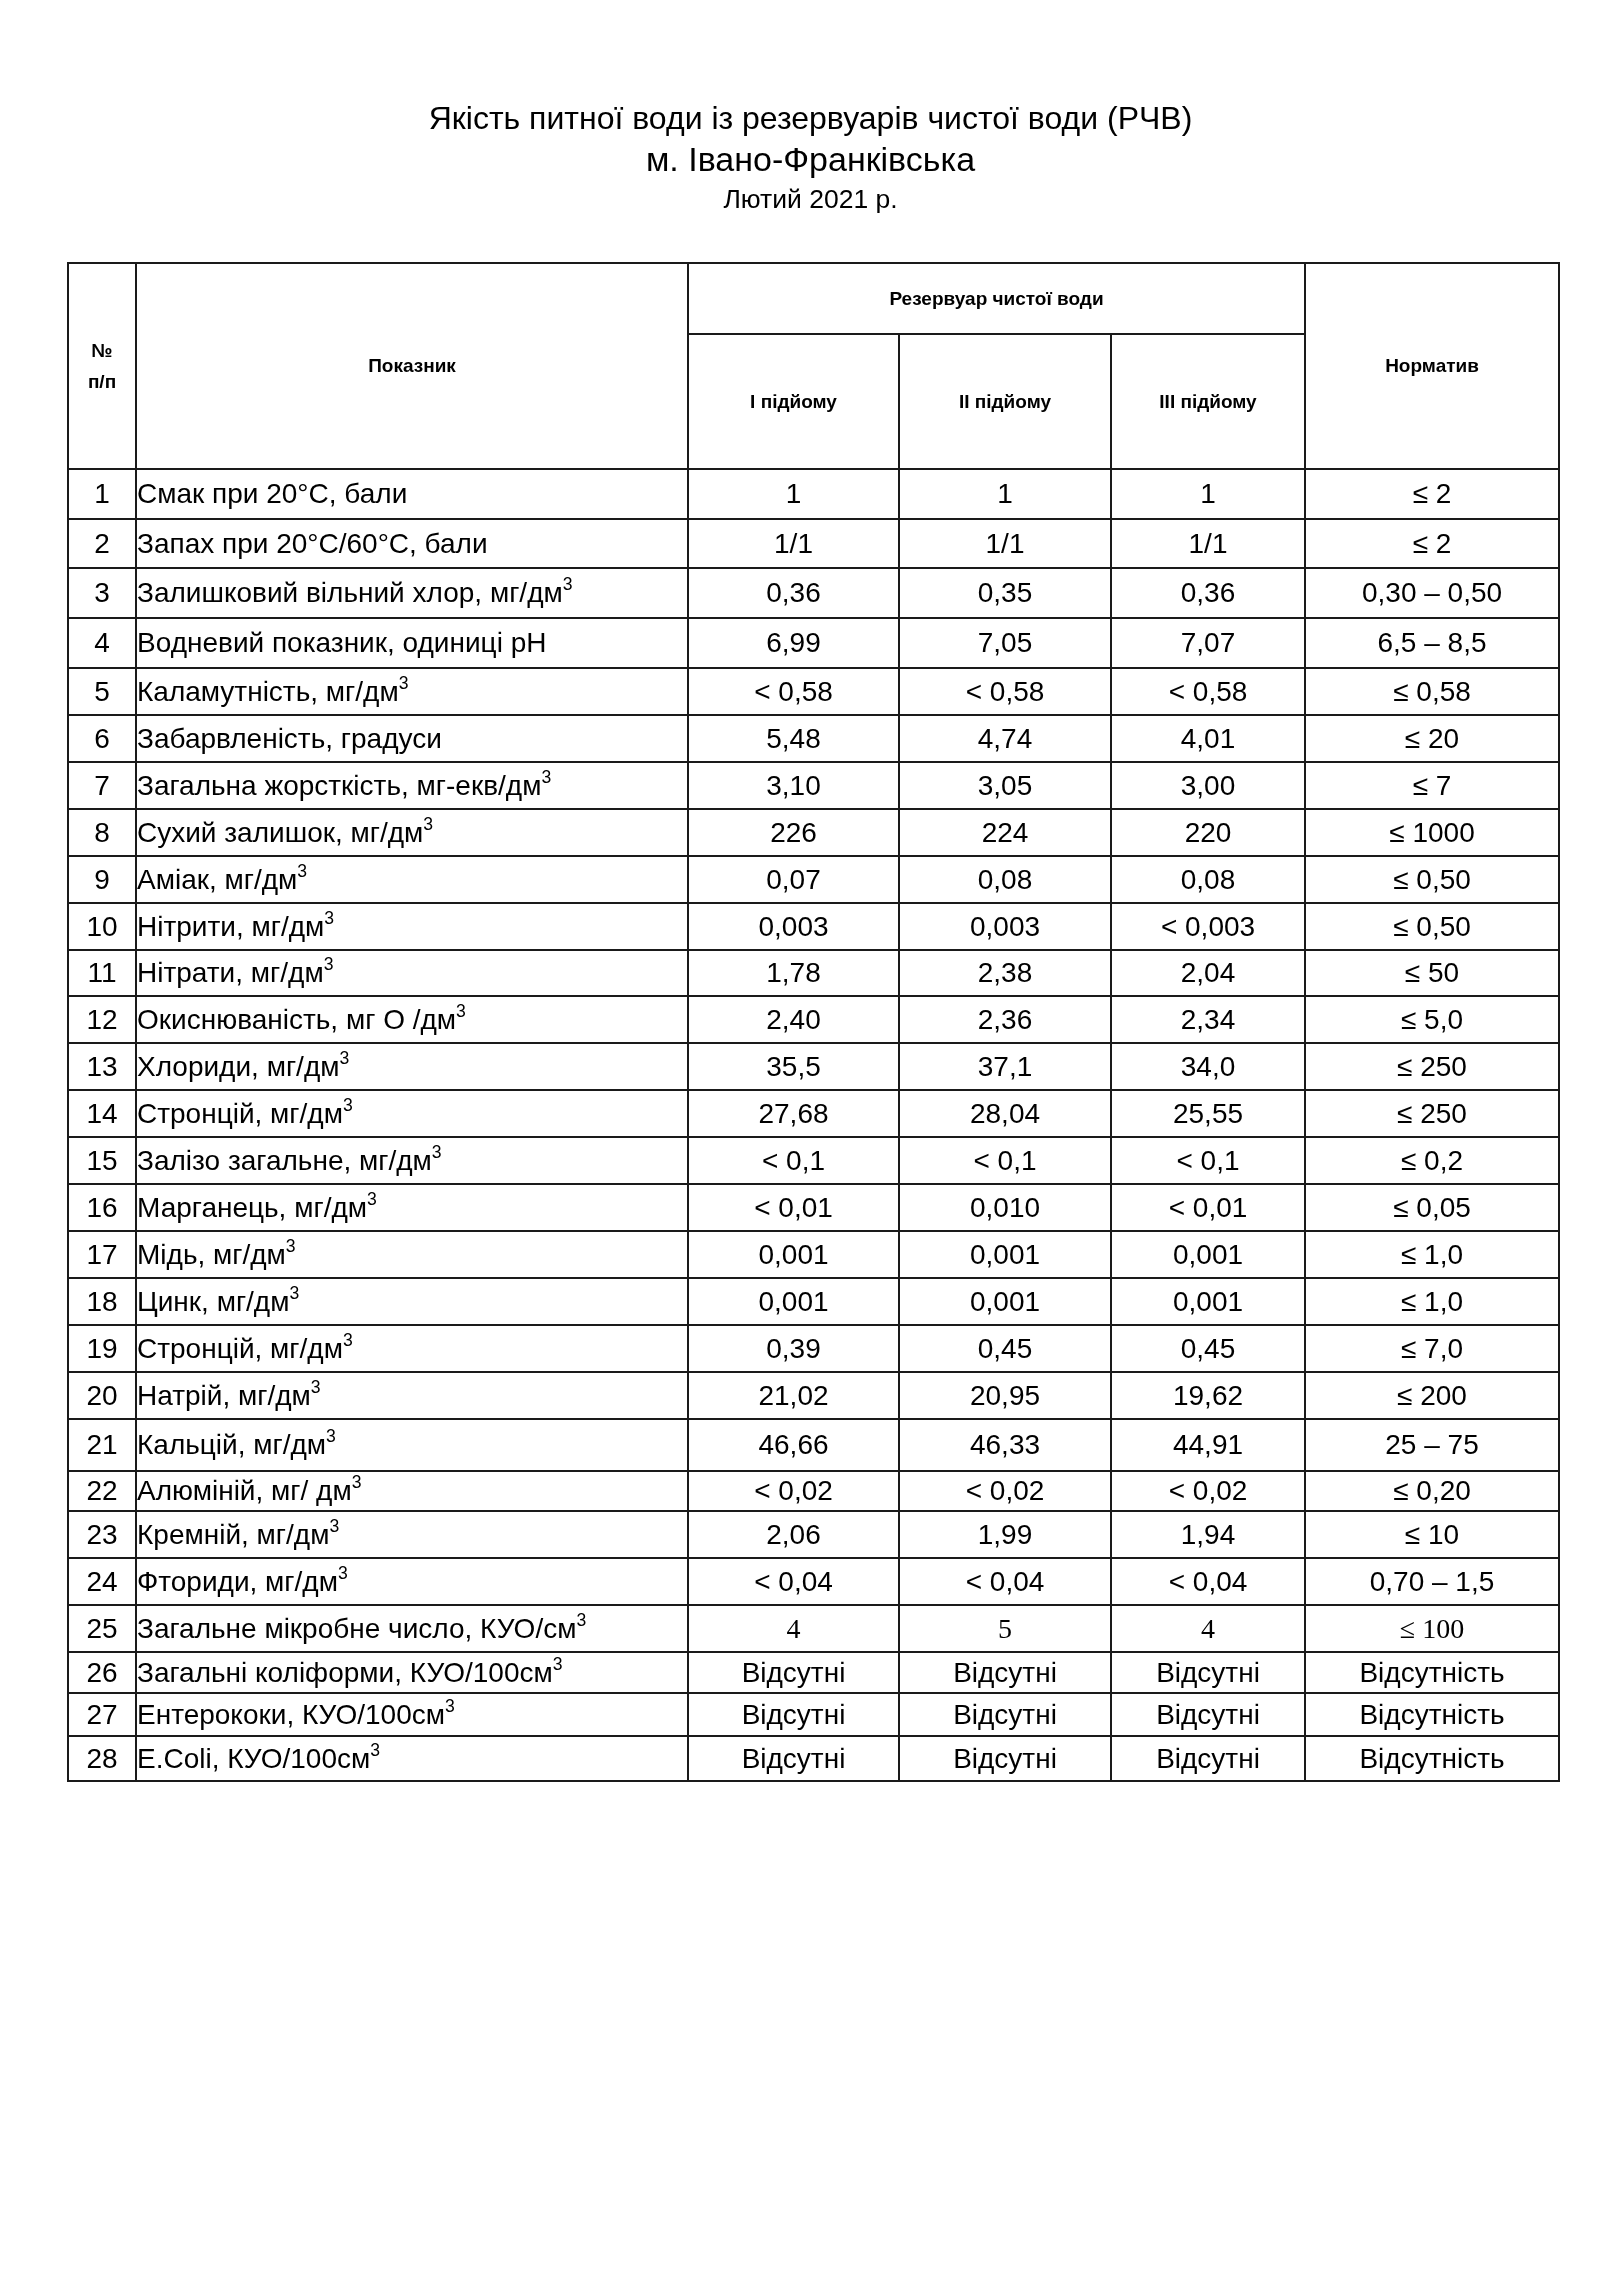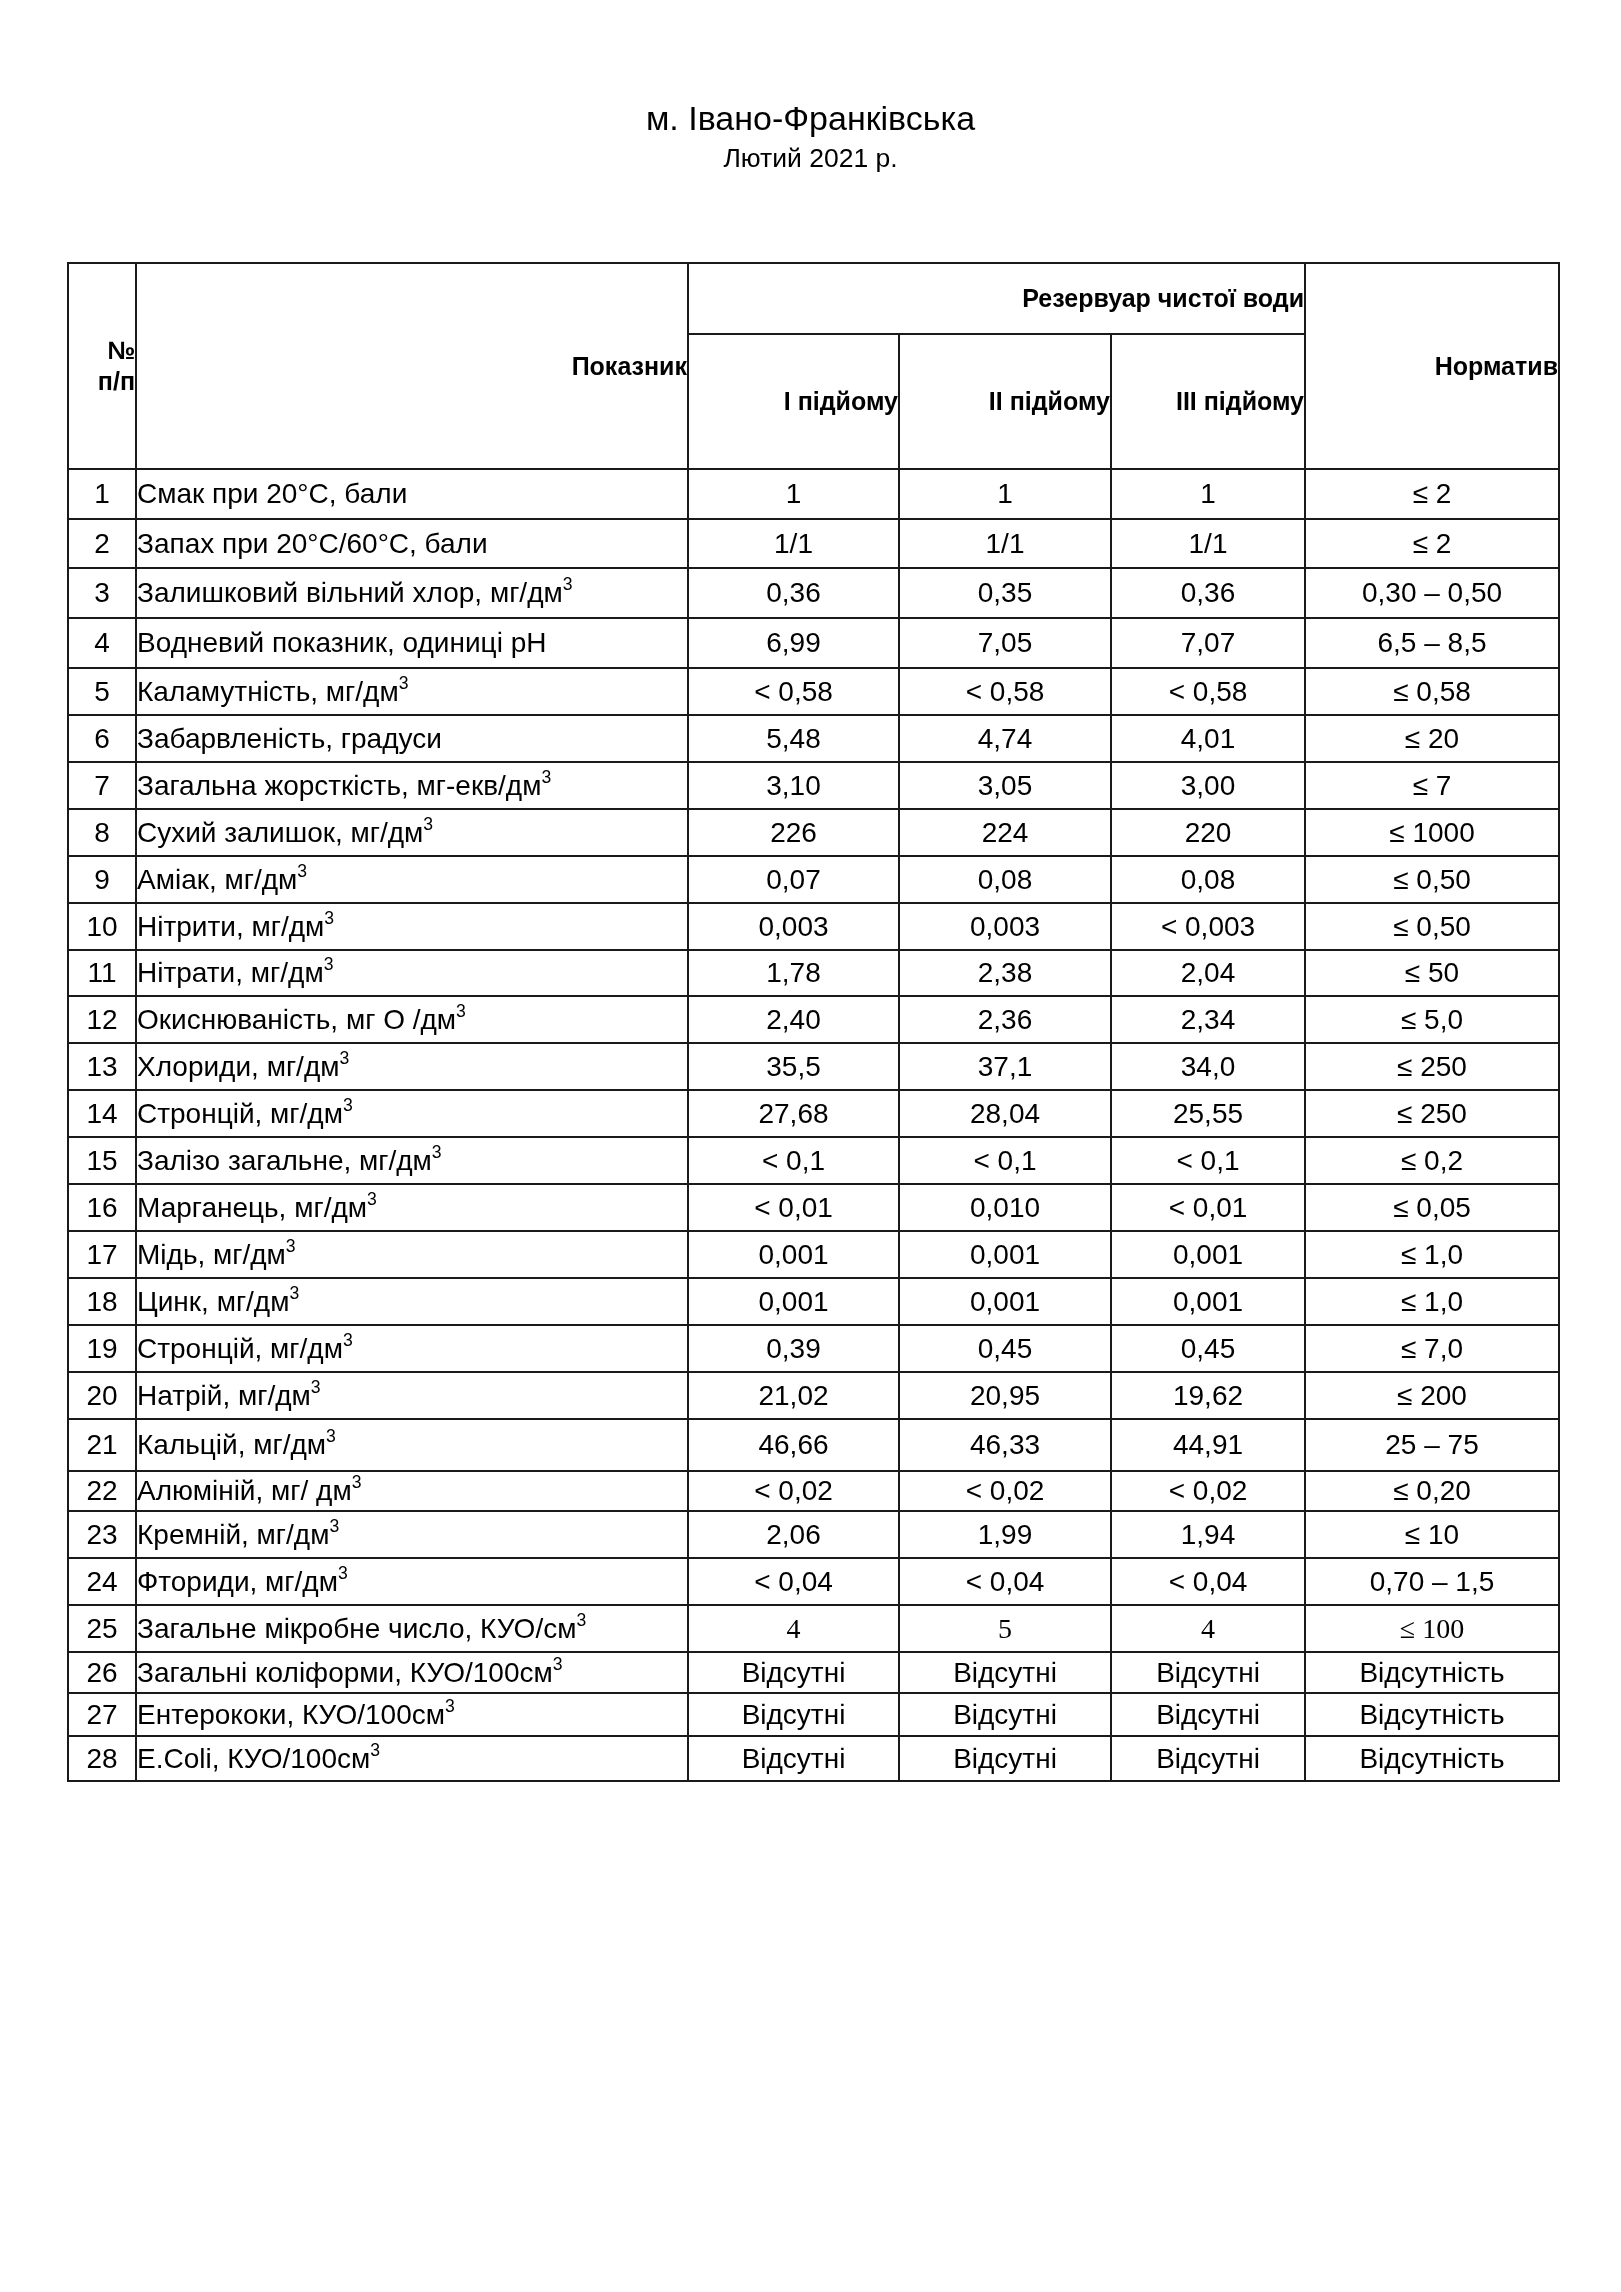--- a/index.html
+++ b/index.html
@@ -6,32 +6,33 @@
   body { width: 1621px; height: 2293px; position: relative; font-family: "Liberation Sans", sans-serif; color: #000; }
   .title-block { position: absolute; left: 0; top: 98px; width: 1621px; text-align: center; }
   .title-line1 { font-size: 32px; line-height: 41px; }
   .title-line2 { font-size: 34px; line-height: 41px; }
   .title-line3 { font-size: 26.5px; line-height: 39px; }
   table.data {
     position: absolute; left: 67px; top: 262px;
     border-collapse: collapse; table-layout: fixed; width: 1490px;
   }
   table.data td, table.data th { border: 2px solid #1a1a1a; padding: 0; }
-  th { font-weight: bold; font-size: 25px; text-align: right; vertical-align: middle; }
+  th { font-weight: bold; font-size: 19px; text-align: center; vertical-align: middle; }
   td { font-size: 28px; line-height: 1; vertical-align: middle; white-space: nowrap; }
   td.num { text-align: center; }
   td.name { text-align: left; padding-left: 2.9px; }
   td.val { text-align: center; }
   td.serif { font-family: "Liberation Serif", serif; font-size: 28px; }
   sup { font-size: 17.6px; vertical-align: 11.8px; line-height: 0; }
 </style>
 </head>
 <body>
 
 <div class="title-block">
+  <div class="title-line1">Якість питної води із резервуарів чистої води (РЧВ)</div>
   <div class="title-line2">м. Івано-Франківська</div>
   <div class="title-line3">Лютий  2021 р.</div>
 </div>
 
 <table class="data">
   <colgroup>
     <col style="width:68px">
     <col style="width:552px">
     <col style="width:211px">
     <col style="width:212px">

